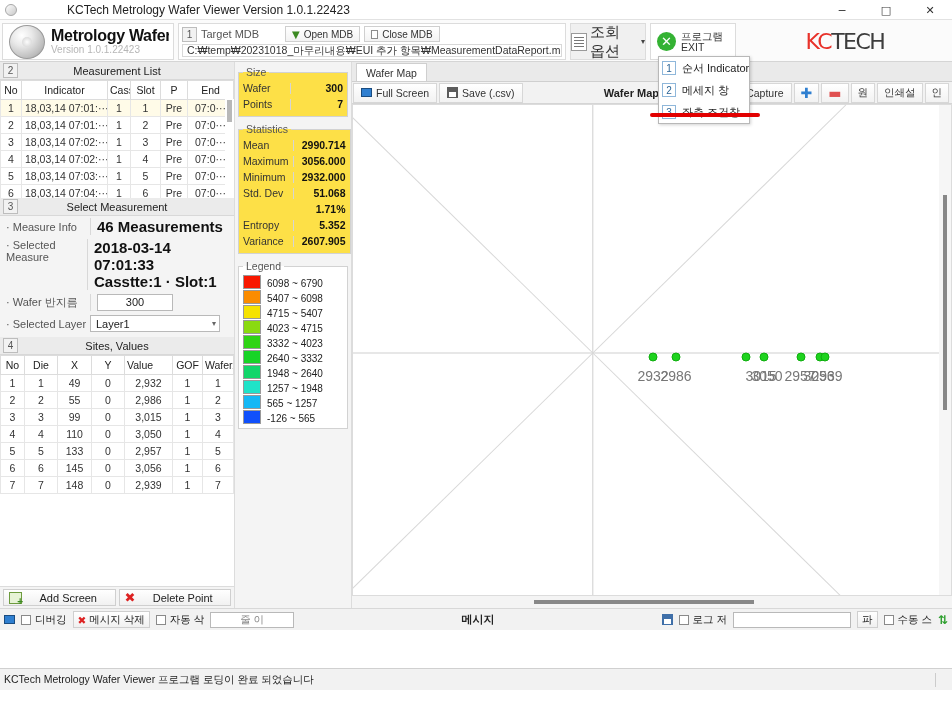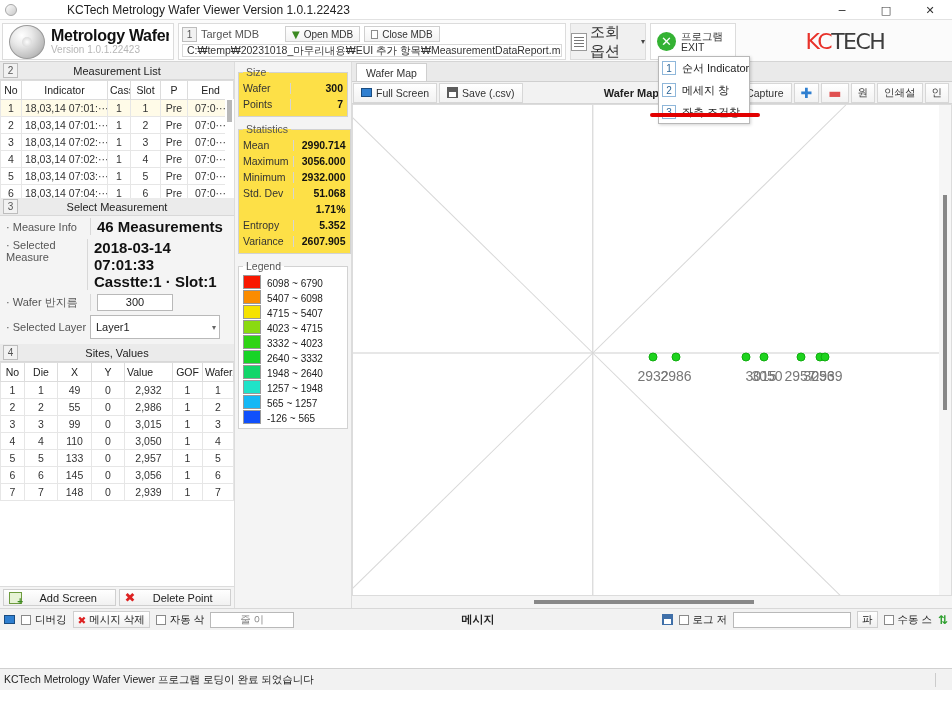--- a/index.html
+++ b/index.html
@@ -144,21 +144,21 @@
   .kv { display:flex; align-items:center; padding:2px 4px 2px 6px; font-size:11px; }
   .kv .k { width:84px; color:#555; }
   .kv .sep { width:1px; align-self:stretch; background:#d8d8d8; margin-right:6px; }
   .kv .v { font-weight:bold; color:#111; font-size:15px; }
   .select-meas { background:#f4f4f4; padding-bottom:3px; }
   .inp-num {
     width:76px; height:17px; border:1px solid #b9b9b9; background:#fff;
     text-align:center; font-size:11px; color:#222; line-height:15px;
   }
   .sel-box {
-    width:130px; height:24px; border:1px solid #b9b9b9; background:#fff;
+    width:130px; height:17px; border:1px solid #b9b9b9; background:#fff;
     display:flex; align-items:center; justify-content:space-between; padding:0 3px 0 5px;
     font-size:11px; color:#222;
   }
   .sel-box .cv { font-size:8px; color:#666; }
 
   .sites-wrap { flex:1; background:#fff; position:relative; overflow:hidden; }
 
   .pt-buttons { height:22px; display:flex; gap:3px; padding:2px 3px; background:#f4f4f4;
                 border-top:1px solid #dcdcdc; }
   .pt-btn {

